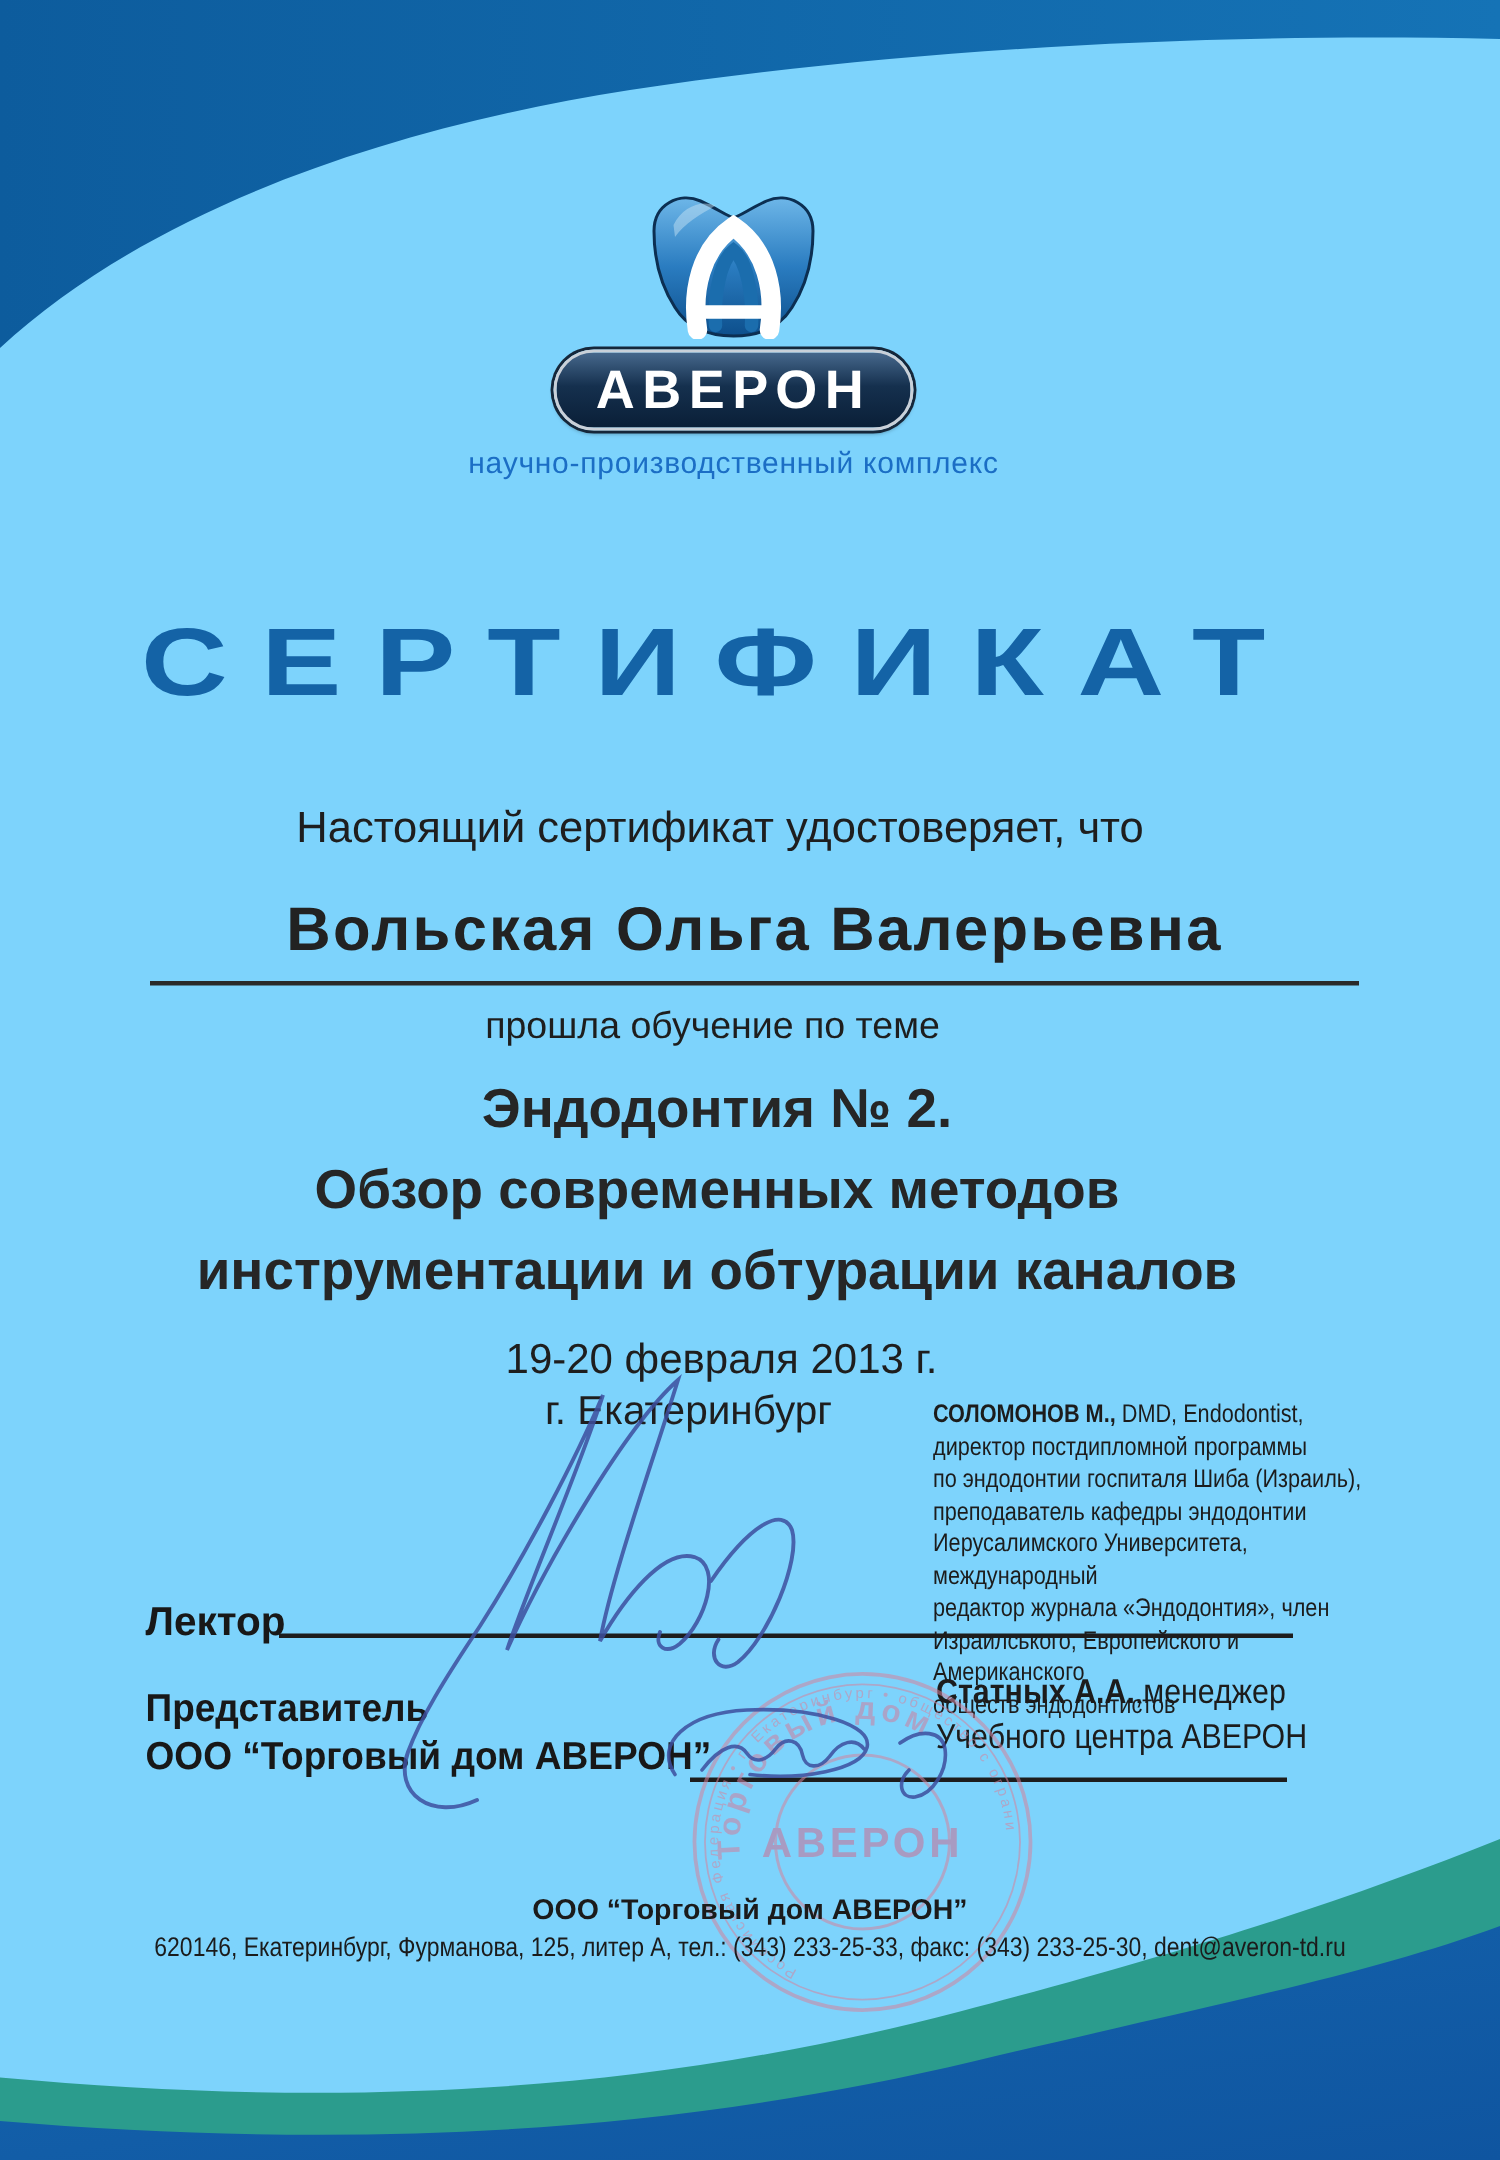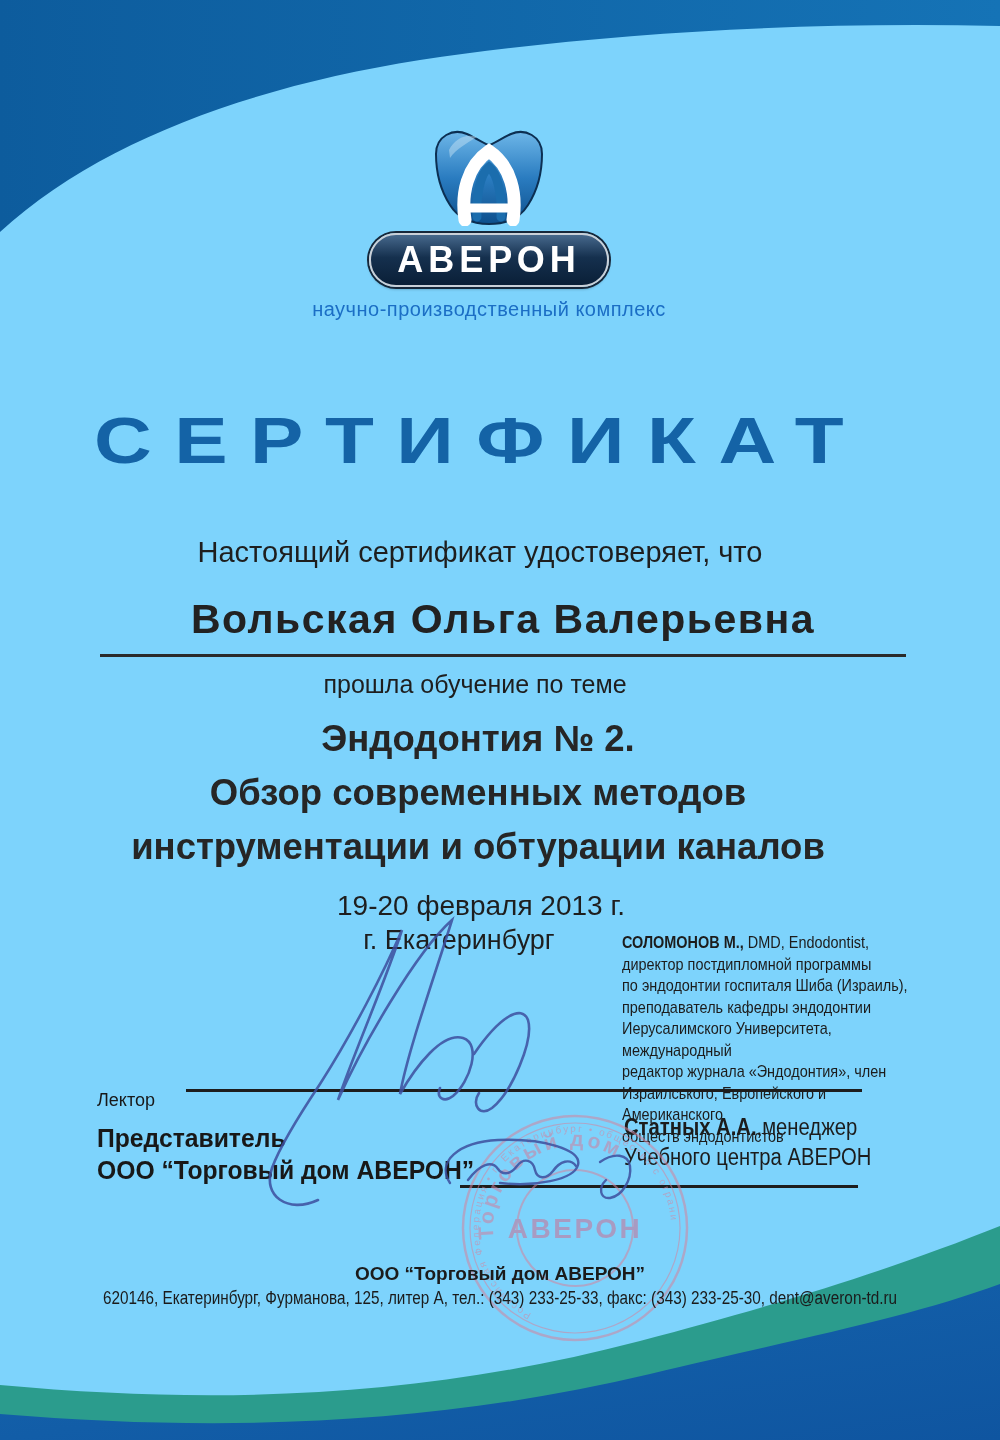--- a/index.html
+++ b/index.html
@@ -28,21 +28,21 @@
   .course-title{position:absolute;top:712px;font-size:36.5px;line-height:54px;font-weight:700;color:#262626;transform:translateX(-22px);}
   .date-line{position:absolute;top:890px;font-size:28px;color:#1e1e1e;transform:translateX(-19px);}
   .city-line{position:absolute;top:925px;font-size:27px;color:#1e1e1e;transform:translateX(-41px);}
 
   
   .credentials{position:absolute;left:622px;top:932px;width:360px;font-size:17px;line-height:21.5px;
       color:#1c1c1c;transform:scaleX(.85);transform-origin:left top;}
   .b{font-weight:700;}
 
   
-  .lect-label{position:absolute;left:97px;top:1090px;font-size:18px;font-weight:400;color:#181818;}
+  .lect-label{position:absolute;left:97px;top:1066px;font-size:27px;font-weight:700;color:#181818;}
   .sig-line{position:absolute;height:2.5px;background:#1d1d1d;}
   .lect-line{left:186px;top:1089px;width:676px;}
   .rep-label{position:absolute;left:97px;top:1122px;font-size:26px;font-weight:700;line-height:32px;color:#181818;
       transform:scaleX(.95);transform-origin:left top;}
   .rep-line{left:460px;top:1185px;width:398px;}
   .manager{position:absolute;left:624px;top:1112px;font-size:23px;line-height:30px;color:#1c1c1c;
       transform:scaleX(.88);transform-origin:left top;}
 
   
   .overlay{position:absolute;left:0;top:0;width:1000px;height:1440px;pointer-events:none;}

